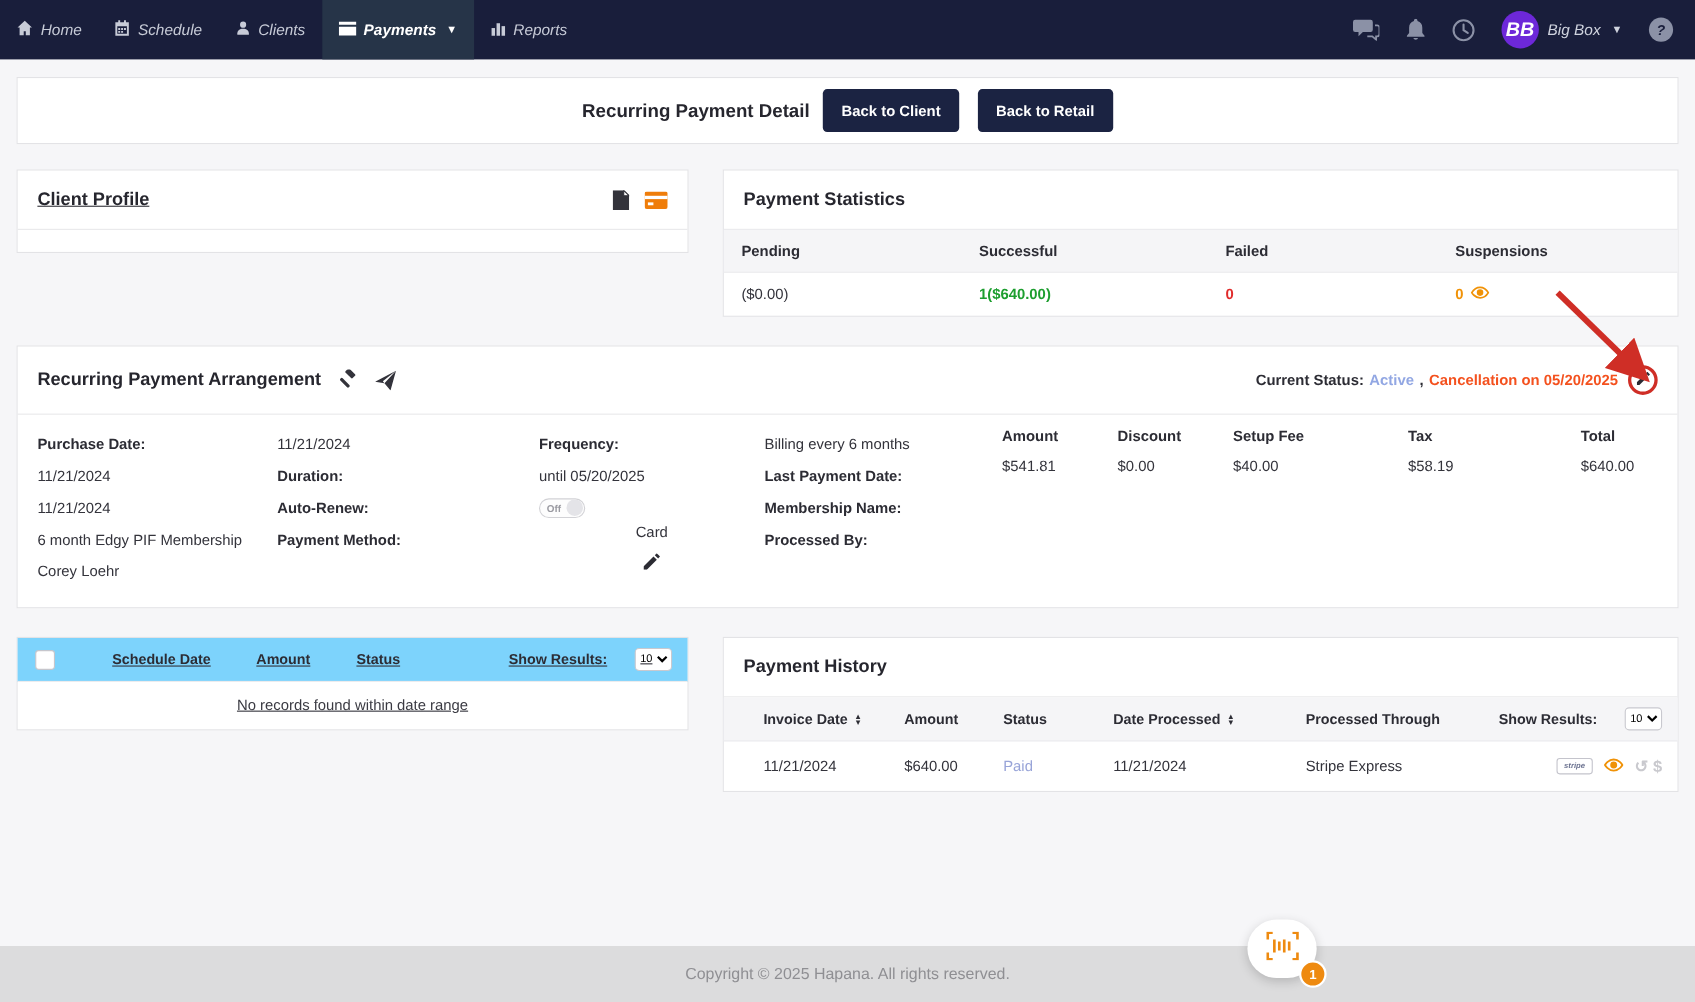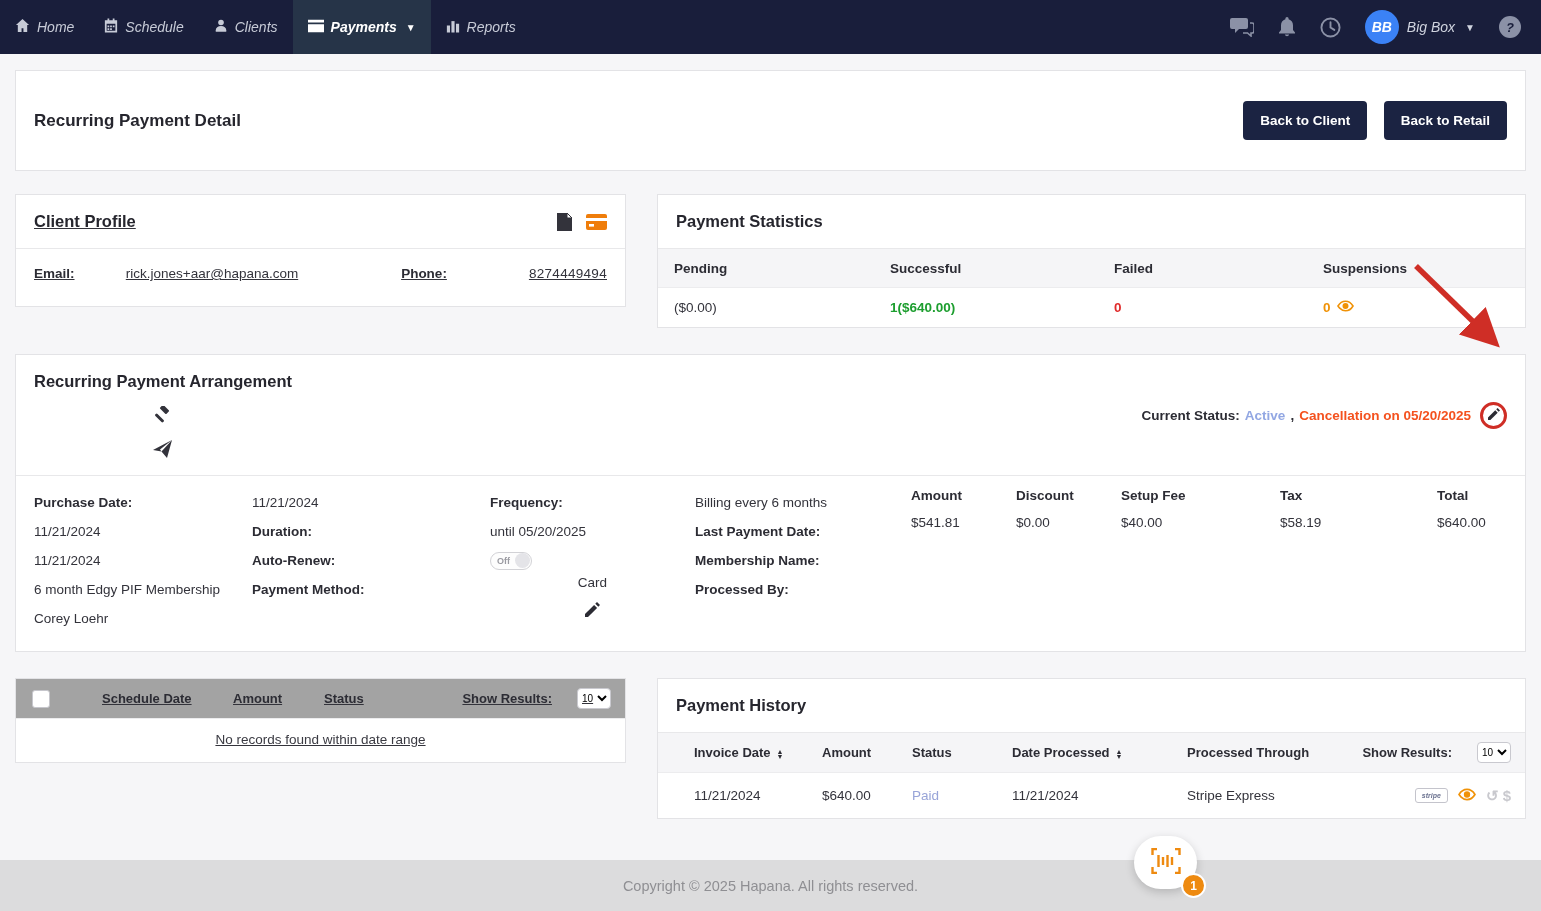--- a/index.html
+++ b/index.html
@@ -14,26 +14,26 @@
   
   .navbar{height:54px;background:#191e3b;display:flex;align-items:stretch;font-style:italic;}
   .nav-left{display:flex;align-items:stretch;}
   .nav-item{display:flex;align-items:center;gap:7px;padding:0 15px;color:#c7cbd7;font-size:14px;cursor:pointer;}
   .nav-item svg{flex:0 0 auto;}
   .nav-item.active{background:#263448;color:#fff;font-weight:700;}
   .caret{font-size:10px;margin-left:2px;}
   .nav-right{margin-left:auto;display:flex;align-items:center;gap:24px;padding-right:20px;color:#8b91a6;}
   .nav-icon{cursor:pointer;display:flex;align-items:center;}
   .user-chip{display:flex;align-items:center;gap:8px;cursor:pointer;color:#cfd3de;font-size:14px;}
-  .avatar{width:34px;height:34px;border-radius:50%;background:#3b82f6;color:#fff;font-size:14px;font-weight:700;display:flex;align-items:center;justify-content:center;}
+  .avatar{width:34px;height:34px;border-radius:50%;background:#6d28d9;color:#fff;font-size:18px;font-weight:700;display:flex;align-items:center;justify-content:center;}
   .help-circle{width:22px;height:22px;border-radius:50%;background:#8b91a6;color:#191e3b;font-weight:700;font-size:13px;display:flex;align-items:center;justify-content:center;cursor:pointer;}
   
   .main{padding:16px 15px;}
   .card{background:#fff;border:1px solid #e3e3e6;}
-  .page-header-card{display:flex;justify-content:space-between;align-items:center;padding:30px 18px;margin-bottom:23px;}
+  .page-header-card{display:flex;justify-content:center;align-items:center;padding:10px 18px;margin-bottom:23px;}
   .page-title{font-size:17px;font-weight:700;color:#26262e;}
   .btn-dark{background:#1b2342;color:#fff;border:none;border-radius:4px;font-size:13.5px;font-family:inherit;padding:12px 17px;margin-left:12px;cursor:pointer;font-weight:600;}
   .cards-row{display:flex;gap:31px;margin-bottom:26px;align-items:flex-start;}
   .card-left{width:611px;flex-shrink:0;text-decoration:underline;}
   .card-right{flex:1;}
   .card-header{padding:17px 18px;display:flex;justify-content:space-between;align-items:center;border-bottom:1px solid #e8e8ea;}
   .card-title{font-size:16.5px;font-weight:700;color:#26262e;}
   .header-icons{display:flex;align-items:center;gap:14px;}
   .icon-btn{cursor:pointer;display:flex;align-items:center;}
   
@@ -46,37 +46,37 @@
   .email-val{width:288px;}
   .phone-val{margin-left:36px;letter-spacing:.3px;}
   
   .stats-grid{display:grid;grid-template-columns:216px 224px 209px 1fr;align-items:center;padding-left:16px;height:39px;font-size:13.5px;}
   .stats-head{background:#f5f5f7;font-weight:700;color:#2c2c34;border-bottom:1px solid #ececee;}
   .stat-green{color:#1d9e2f;font-weight:700;}
   .stat-red{color:#e02b2b;font-weight:700;}
   .stat-orange{color:#f09207;font-weight:700;display:flex;align-items:center;gap:6px;}
   
   .arr-card{margin-bottom:26px;}
-  .arr-title-wrap{display:flex;align-items:center;gap:15px;flex-direction:column;}
+  .arr-title-wrap{display:flex;align-items:center;gap:15px;}
   .status-line{font-size:13.5px;font-weight:700;color:#2c2c34;display:flex;align-items:center;gap:5px;}
   .status-active{color:#92a7e3;}
   .status-cancel{color:#f4511e;}
   .pencil-ring{width:27px;height:27px;border-radius:50%;border:3px solid #cf2e26;background:#fff;display:inline-flex;align-items:center;justify-content:center;margin-left:4px;cursor:pointer;}
   .arr-body{position:relative;padding:12px 18px 18px;min-height:158px;}
   .arr-grid{display:grid;grid-template-columns:218px 238px 205px 260px;font-size:13.5px;}
   .arr-grid > div{height:29px;display:flex;align-items:center;}
   .money-block{position:absolute;left:895px;top:12px;display:grid;grid-template-columns:105px 105px 159px 157px 80px;row-gap:12px;font-size:13.5px;}
   .money-head{font-weight:700;color:#2c2c34;}
   
   .toggle-off{width:42px;height:18px;border-radius:9px;background:#fdfdfd;border:1px solid #d2d2d6;position:relative;display:inline-flex;align-items:center;cursor:pointer;}
   .toggle-off .t-label{font-size:9px;font-weight:700;color:#9a9aa1;margin-left:6px;}
   .toggle-off .t-knob{position:absolute;right:1px;width:15px;height:15px;border-radius:50%;background:#e4e4e8;}
   .pm-value{display:flex;align-items:center;gap:12px;flex-direction:column;}
   
-  .tbl-head{background:#a3a3a3;border-bottom:1px solid #ececee;height:40px;display:flex;align-items:center;font-size:13px;font-weight:700;color:#2c2c34;}
+  .tbl-head{background:#7dd3fc;border-bottom:1px solid #ececee;height:40px;display:flex;align-items:center;font-size:13px;font-weight:700;color:#2c2c34;}
   .sched-head{padding:0 14px 0 16px;}
   .sched-check{width:18px;height:18px;border:1.5px solid #c6c6cc;border-radius:3px;background:#fff;cursor:pointer;}
   .sched-col-date{margin-left:52px;width:131px;}
   .sched-col-amount{width:91px;}
   .sched-col-status{flex:1;}
   .show-results{display:flex;align-items:center;gap:9px;}
   .results-select{font-family:inherit;font-size:10px;padding:3px 0;border:1px solid #c9c9cf;border-radius:4px;background:#fff;cursor:pointer;margin-left:16px;}
   .empty-row{text-align:center;font-size:13.5px;color:#3a3a42;padding:13px 0 15px;}
   .hist-grid{display:grid;grid-template-columns:128px 90px 100px 175px 162px 1fr;align-items:center;padding:0 14px 0 36px;font-size:13px;}
   .hist-head{background:#f5f5f7;border-bottom:1px solid #ececee;height:40px;font-weight:700;color:#2c2c34;}
@@ -187,26 +187,20 @@
           <span class="icon-btn">
               <svg width="21" height="16" viewBox="0 0 21 16">
                 <rect width="21" height="16" rx="2" fill="#ef7d0a"></rect>
                 <rect y="4" width="21" height="3" fill="#fff"></rect>
                 <rect x="3" y="10" width="5" height="2.6" fill="#fff"></rect>
               </svg>
             </span>
         </div>
       </div>
       <div class="profile-body">
-        <div class="profile-row">
-          <span class="lbl">Email:</span>
-          <span class="email-val">rick.jones+aar@hapana.com</span>
-          <span class="lbl">Phone:</span>
-          <span class="phone-val">8274449494</span>
-        </div>
       </div>
     </div>
 
     <div class="card card-right">
       <div class="card-header">
         <div class="card-title">Payment Statistics</div>
       </div>
       <div class="stats-grid stats-head">
         <span>Pending</span>
         <span>Successful</span>

